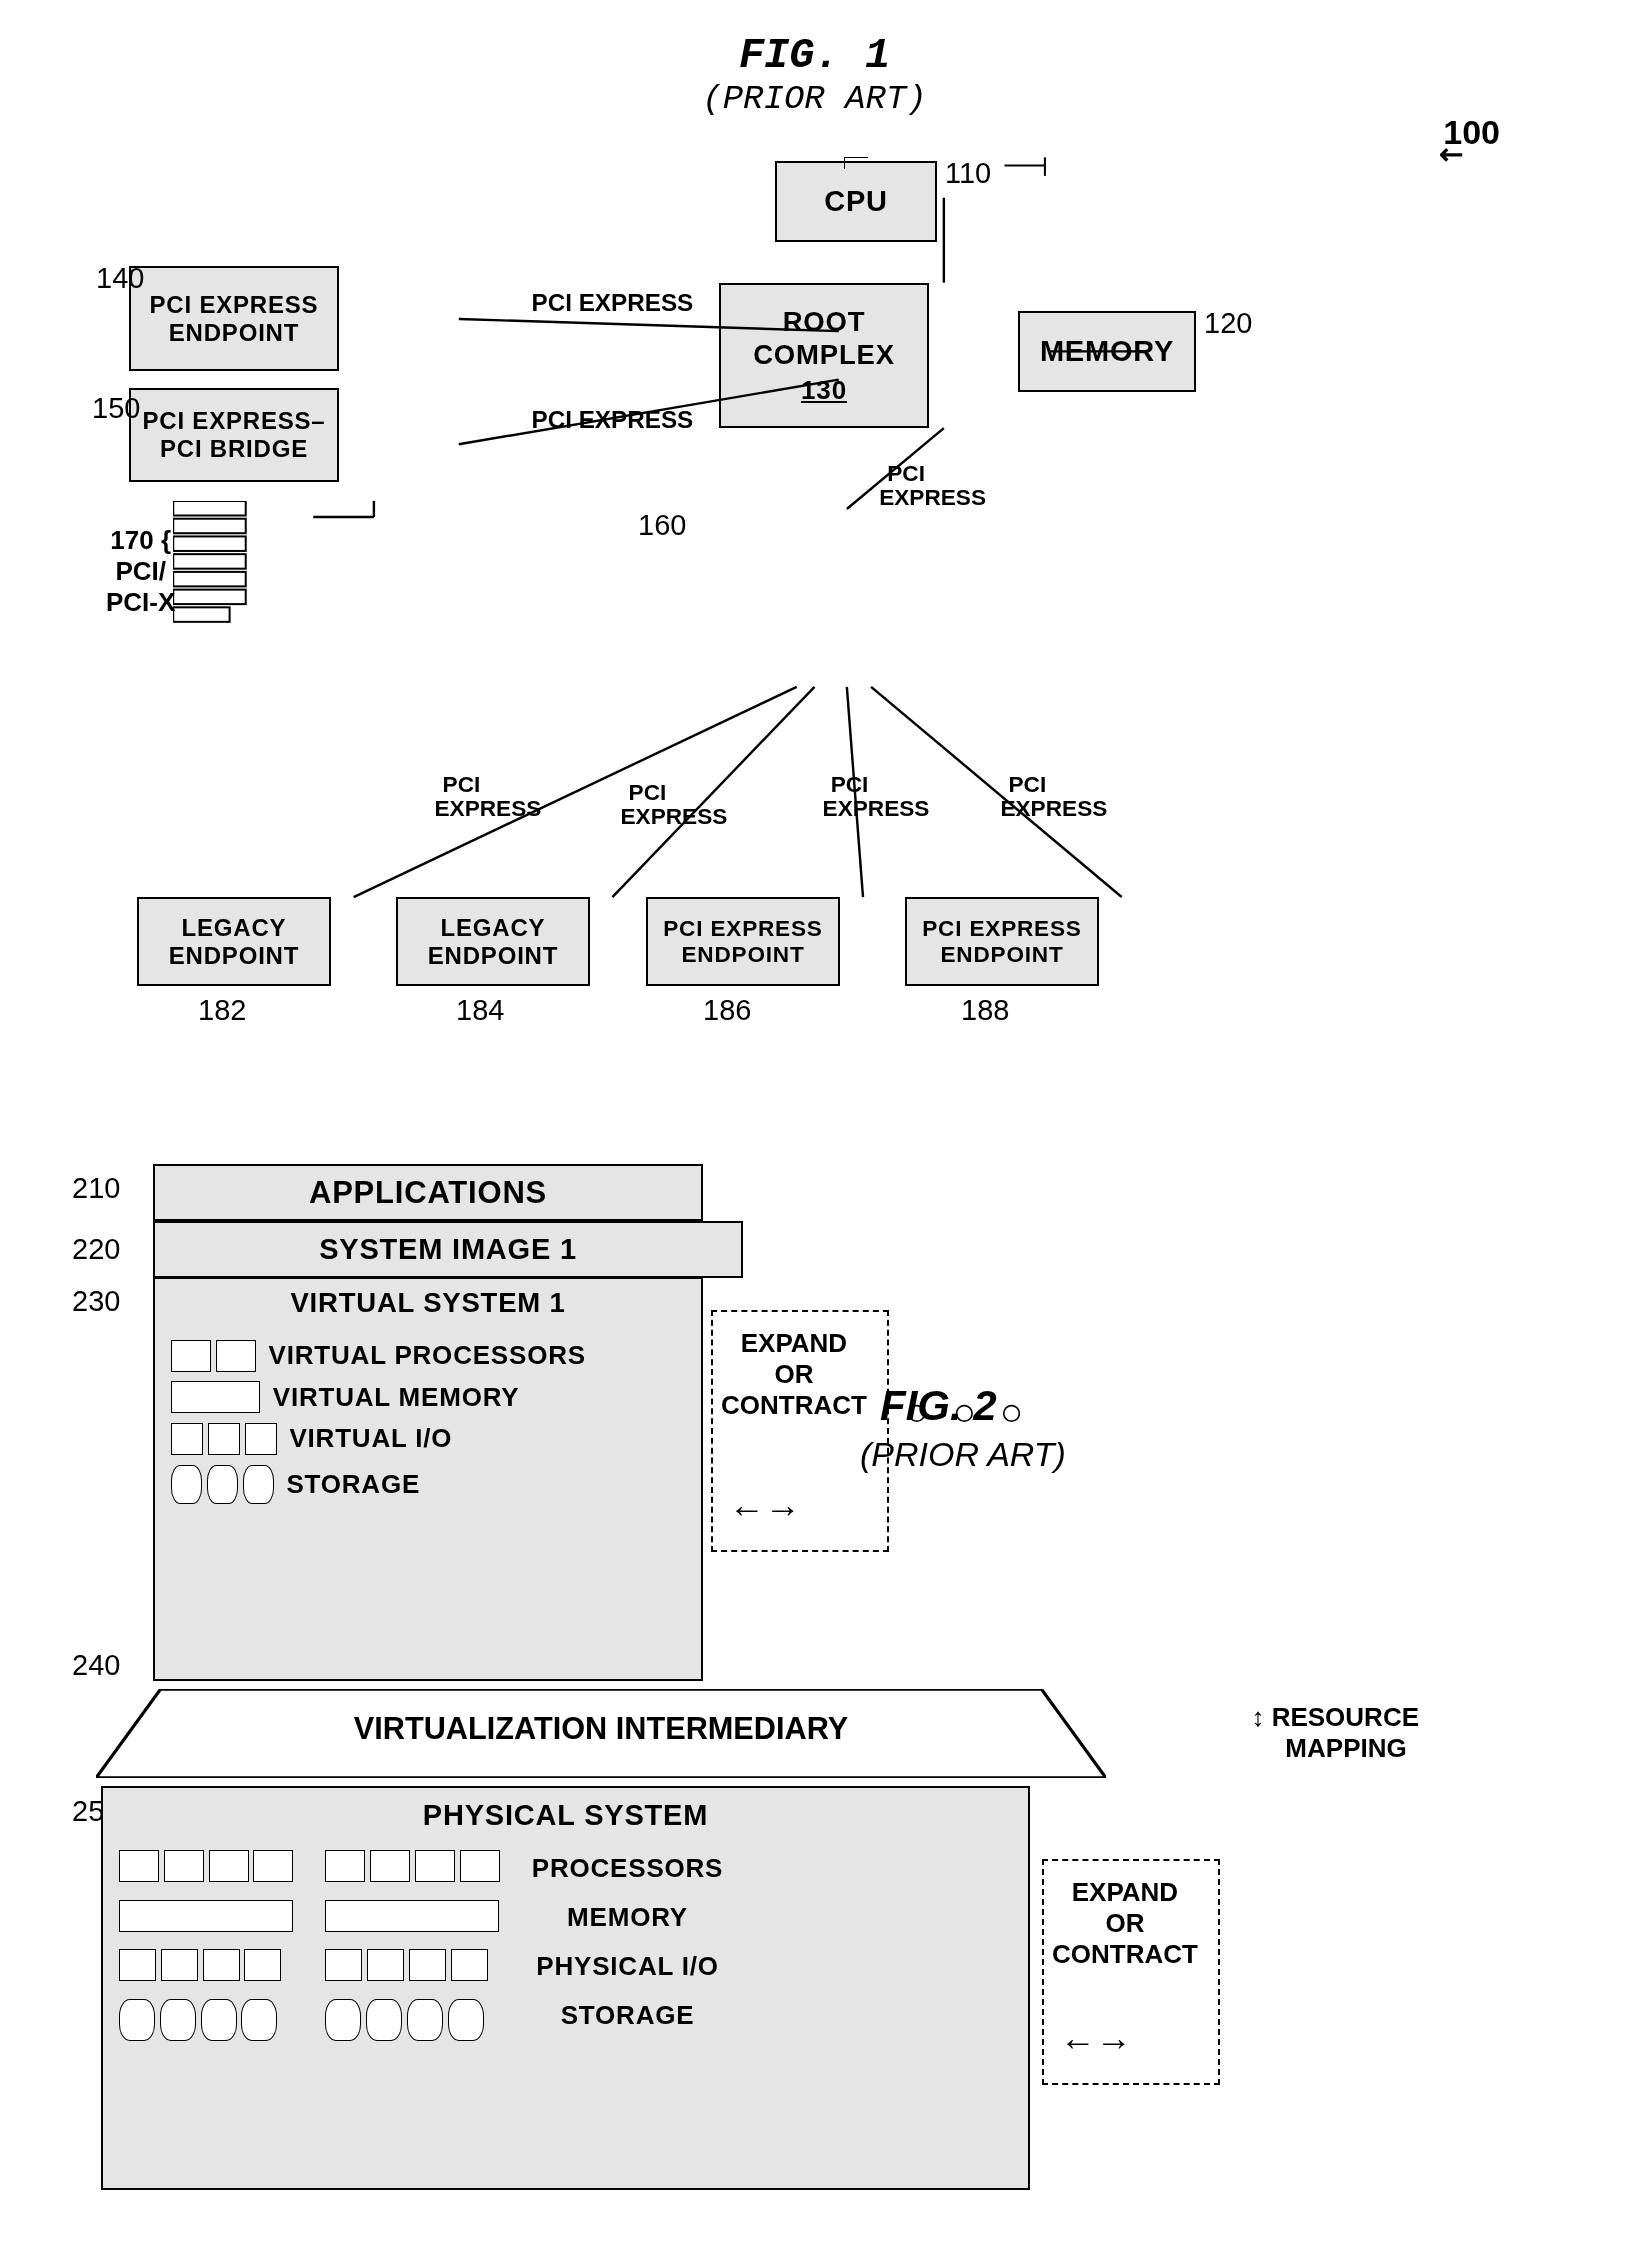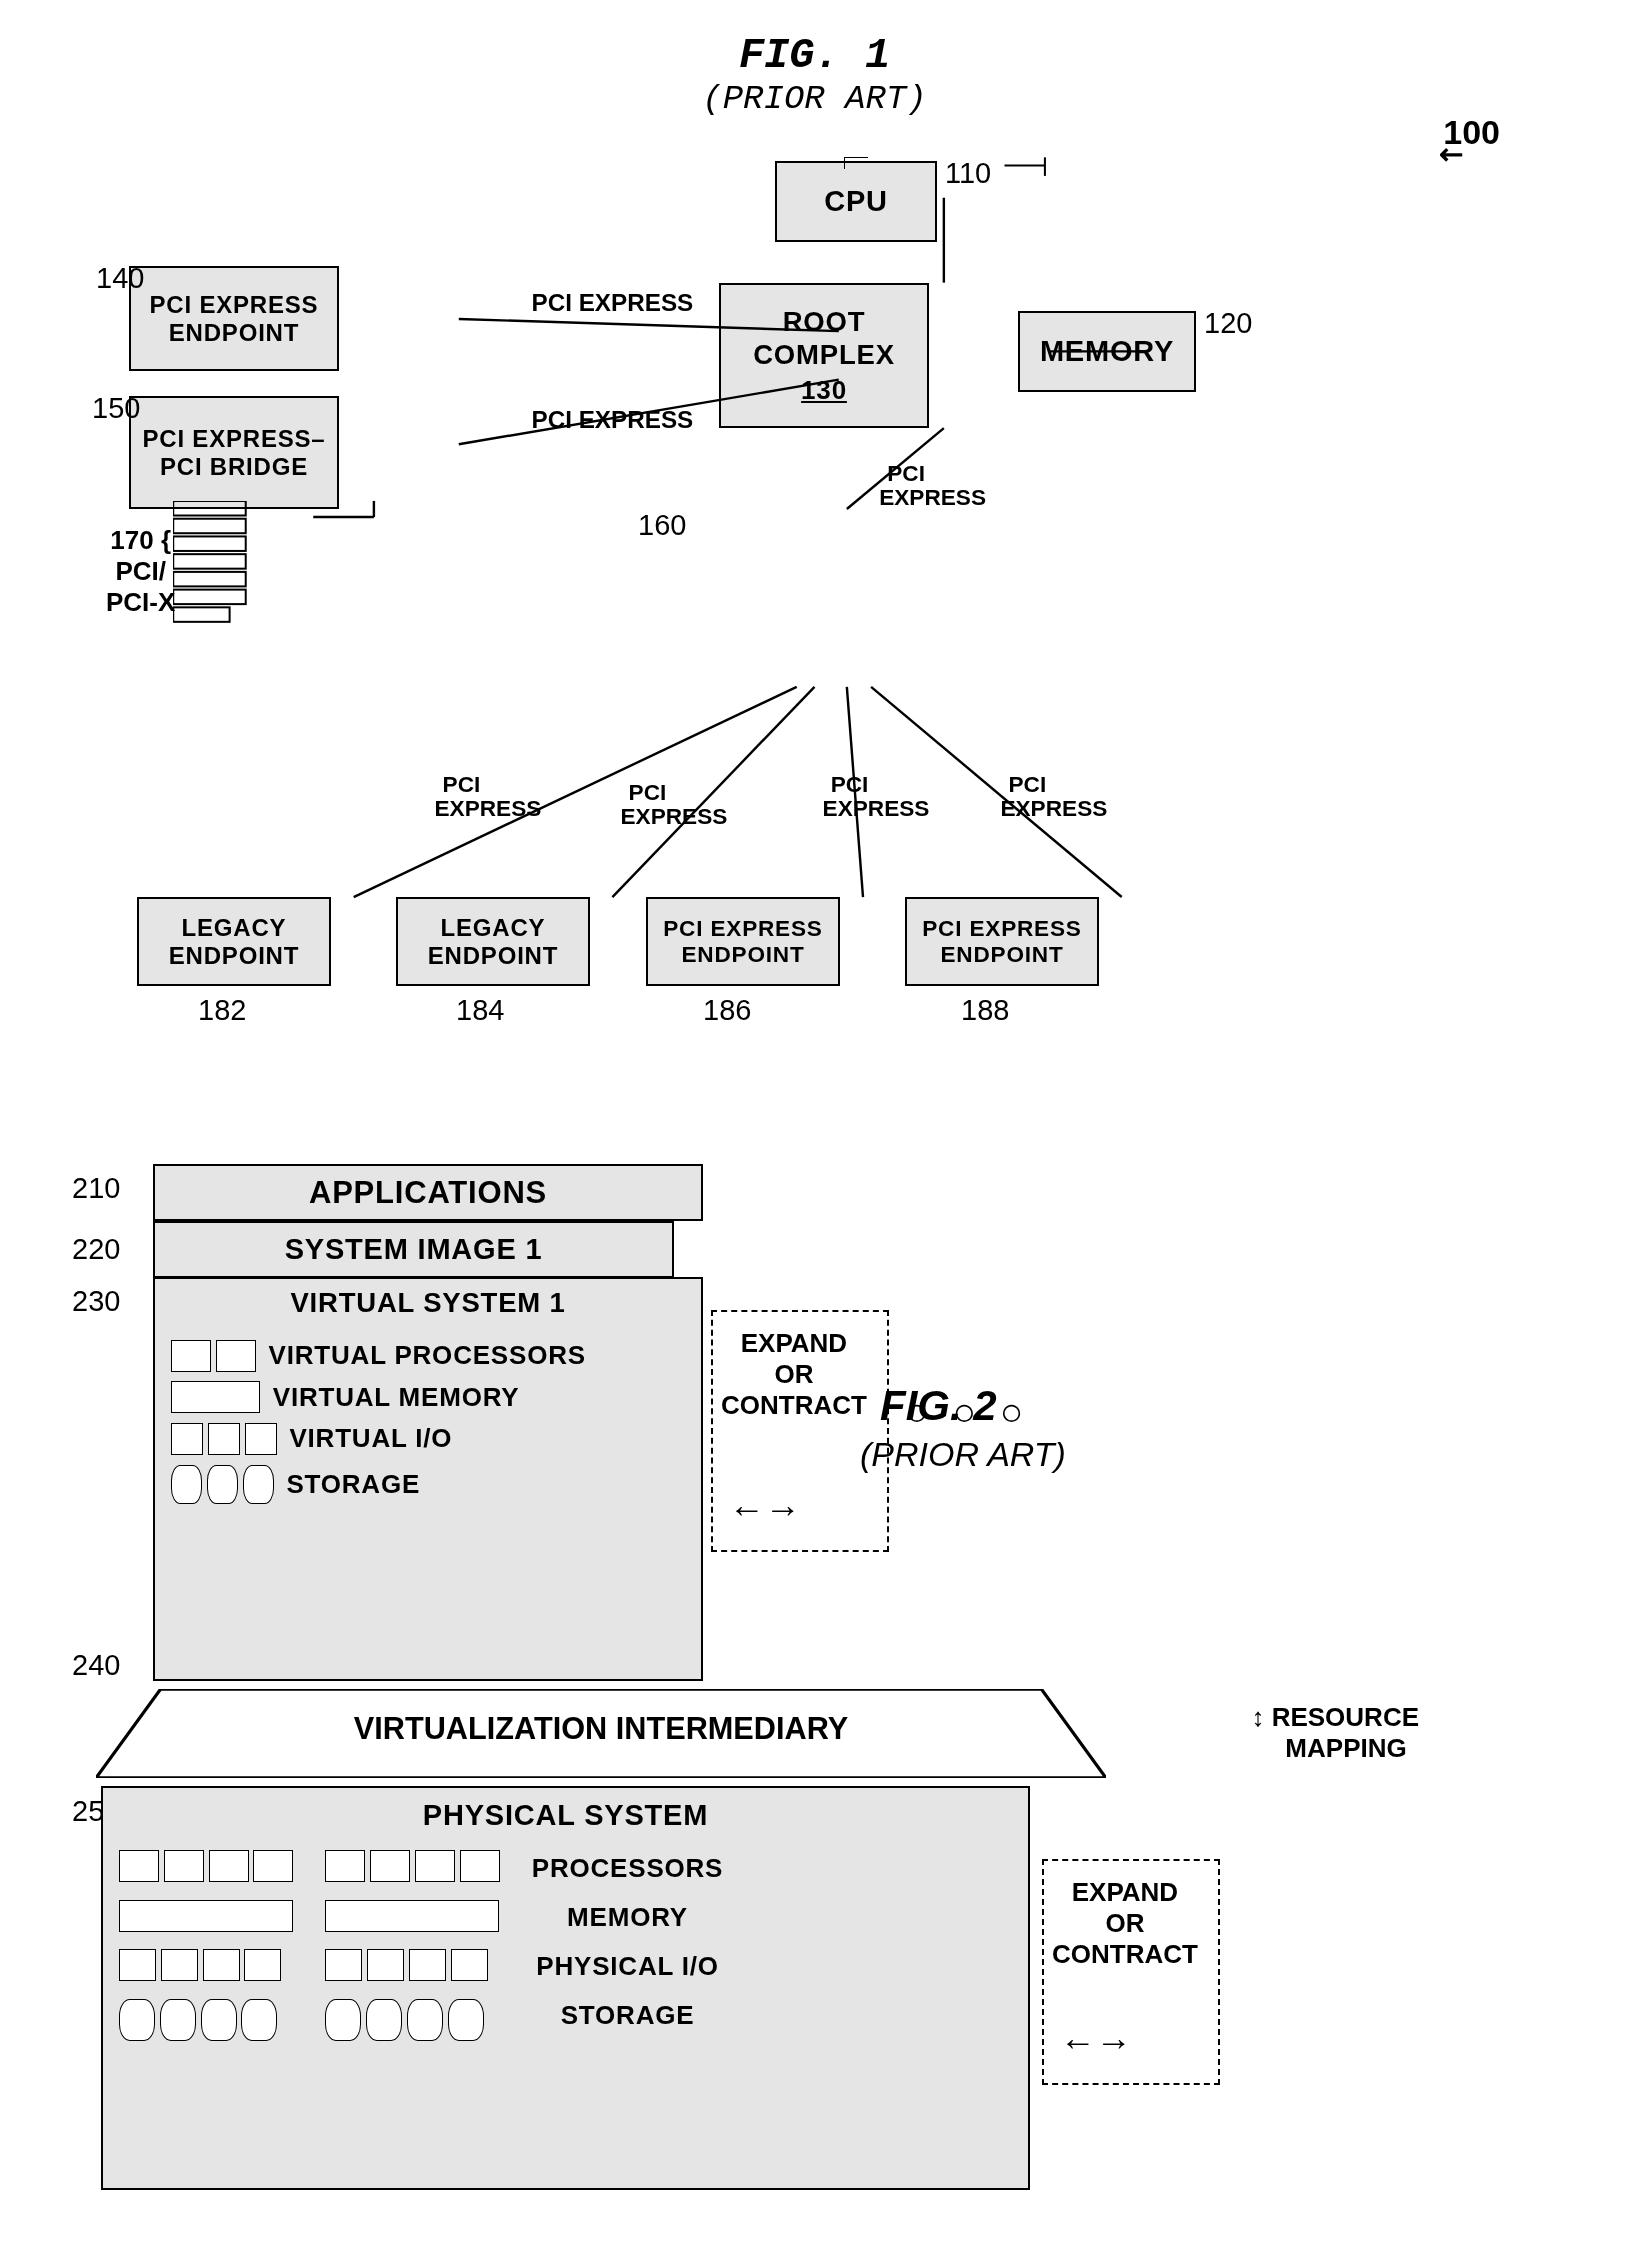--- a/index.html
+++ b/index.html
@@ -182,21 +182,21 @@
 
     <div class="box" style="width:178px; height:81px; top:279px; left:970px;">MEMORY</div>
     <div class="num-label" style="top:275px; left:1156px;">120</div>
 
     <div class="box" style="width:210px; height:105px; top:234px; left:81px; flex-direction:column; font-size:24px;">
       <span>PCI EXPRESS</span>
       <span>ENDPOINT</span>
     </div>
     <div class="num-label" style="top:230px; left:48px;">140</div>
 
-    <div class="box" style="width:210px; height:113px; top:364px; left:81px; flex-direction:column; font-size:24px;">
+    <div class="box" style="width:210px; height:94px; top:356px; left:81px; flex-direction:column; font-size:24px;">
       <span>PCI EXPRESS–</span>
       <span>PCI BRIDGE</span>
     </div>
     <div class="num-label" style="top:360px; left:44px;">150</div>
 
     <div style="position:absolute; top:493px; left:58px; font-size:26px; font-weight:bold; text-align:center;">170 {<br>PCI/<br>PCI-X</div>
 
     <div style="position:absolute; top:469px; left:125px;">
       <svg width="81" height="145" viewBox="0 0 100 180">
         <rect x="0" y="0" width="90" height="18" fill="none" stroke="#000" stroke-width="2.5"></rect>
@@ -281,21 +281,21 @@
     <div class="fig2-subtitle" style="top:287px; left:812px;">(PRIOR ART)</div>
 
     <div class="num-label" style="top:24px; left:24px;">210</div>
     <div class="num-label" style="top:85px; left:24px;">220</div>
     <div class="num-label" style="top:137px; left:24px;">230</div>
     <div class="num-label" style="top:501px; left:24px;">240</div>
     <div class="num-label" style="top:647px; left:24px;">250</div>
 
     <div class="box" style="width:550px; height:57px; top:16px; left:105px; font-size:31px;">APPLICATIONS</div>
 
-    <div class="box" style="width:521px; height:57px; top:73px; left:105px; font-size:29px;">SYSTEM IMAGE 1</div>
+    <div class="box" style="width:590px; height:57px; top:73px; left:105px; font-size:29px;">SYSTEM IMAGE 1</div>
 
     <div class="box" style="width:550px; height:404px; top:129px; left:105px; flex-direction:column; align-items:flex-start; justify-content:flex-start; padding:8px 16px; font-size:27.5px;">
       <div style="font-size:27.5px; font-weight:bold; margin-bottom:16px; align-self:center;">VIRTUAL SYSTEM 1</div>
 
       <div class="icon-row">
         <div class="sq-icon" style="width:40px; height:32px;"></div>
         <div class="sq-icon" style="width:40px; height:32px;"></div>
         <span style="font-size:26px; font-weight:bold; margin-left:8px;">VIRTUAL PROCESSORS</span>
       </div>
 

